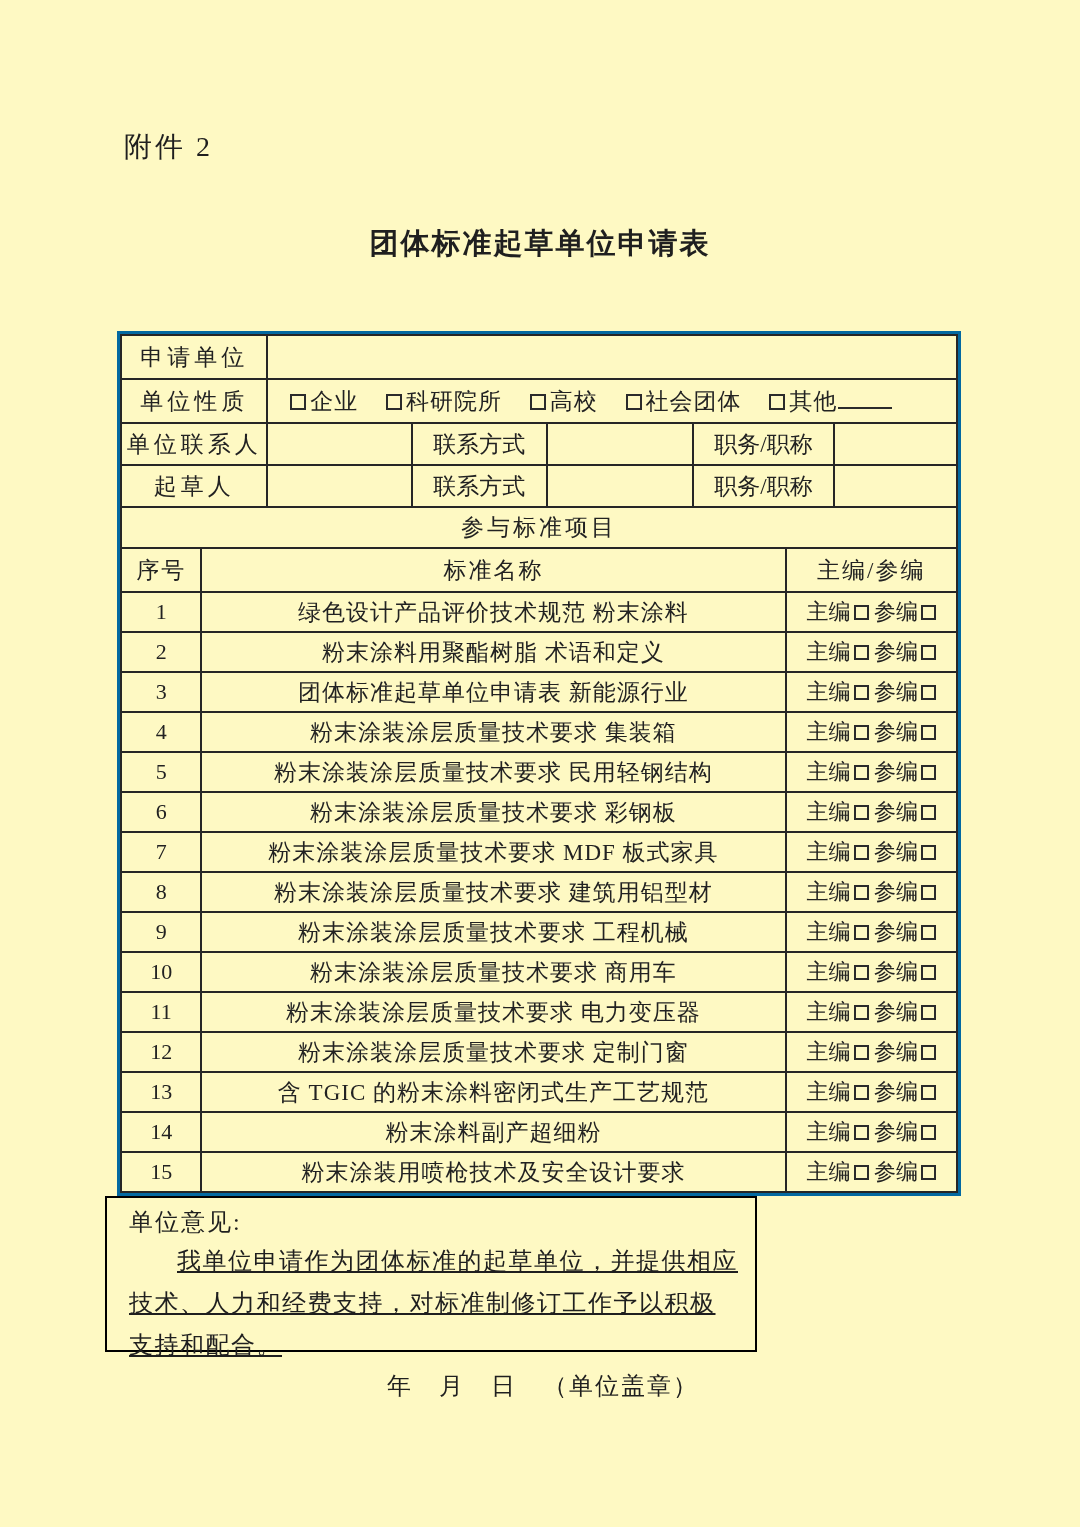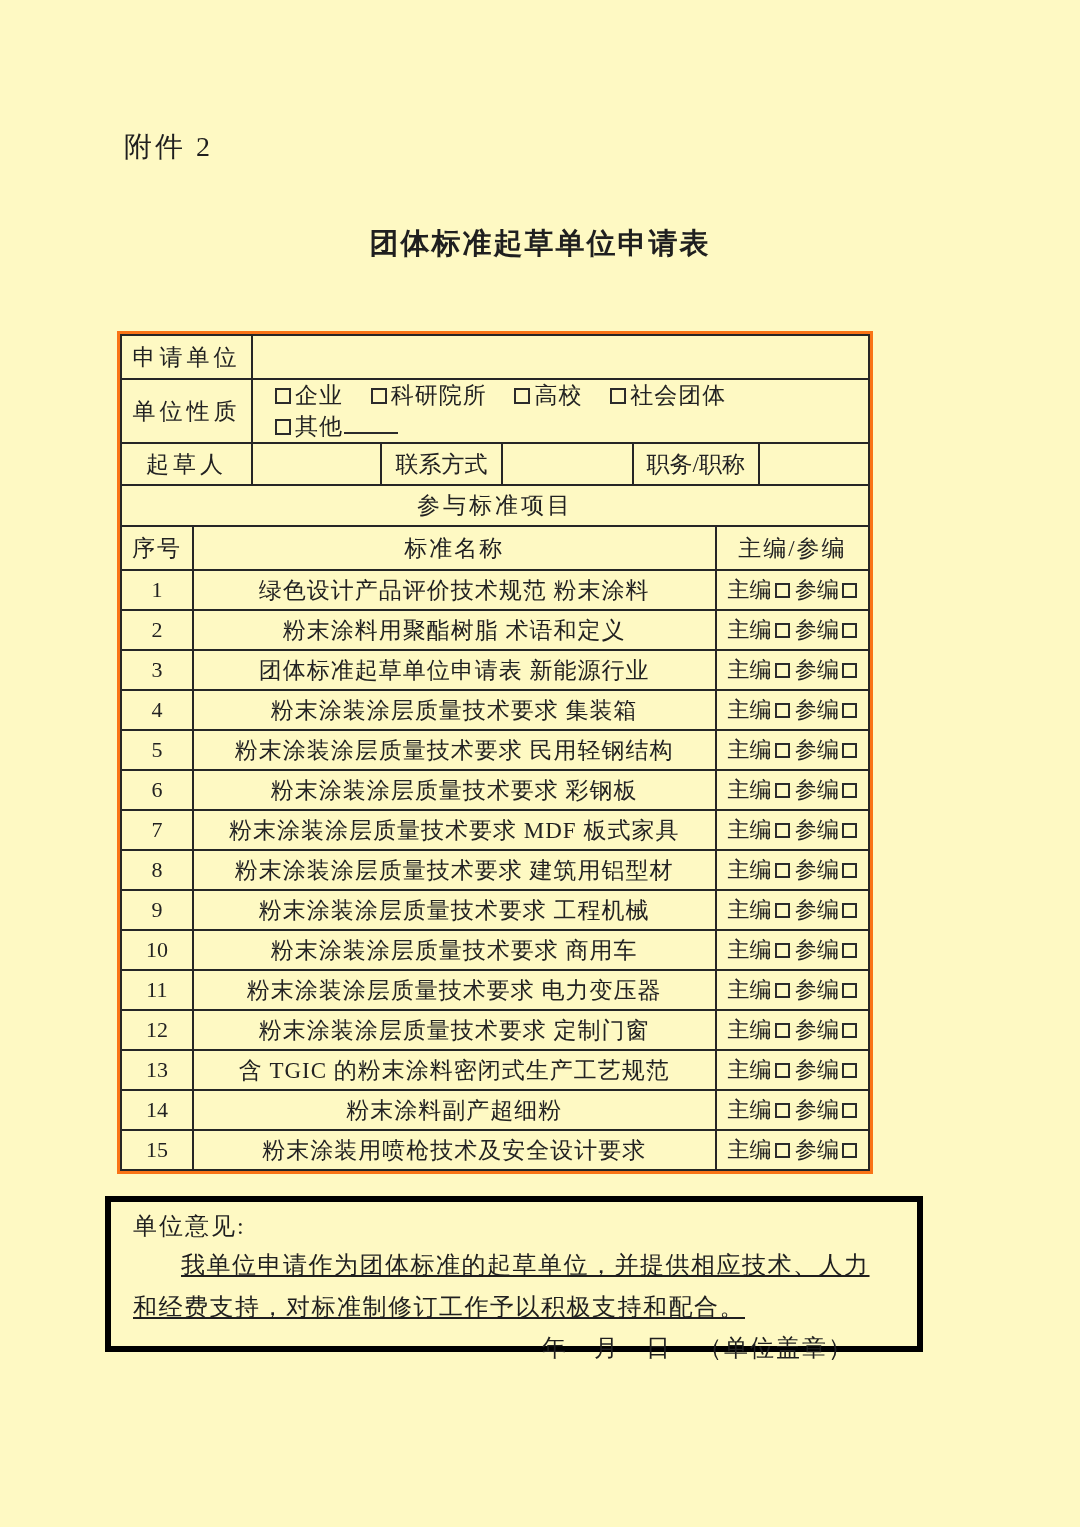--- a/index.html
+++ b/index.html
@@ -14,22 +14,22 @@
   }
   .attachment {
     position:absolute; left:124px; top:128px;
     font-size:28px; letter-spacing:3px;
   }
   .doc-title {
     position:absolute; top:224px; left:0; width:1080px;
     text-align:center; font-size:29px; font-weight:bold; letter-spacing:2px;
   }
   .form-box {
-    position:absolute; left:117px; top:331px; width:756px;
-    border:3px solid #f97316;
+    position:absolute; left:117px; top:331px; width:844px;
+    border:3px solid #0369a1;
   }
   table { width:100%; border-collapse:collapse; table-layout:fixed; }
   td {
     border:2px solid #262626;
     text-align:center; vertical-align:middle;
     font-size:23px; color:#222;
     overflow:hidden;
   }
   .tableA td { height:44px; }
   .tableA tr.contact-row td { height:42px; }
@@ -45,24 +45,24 @@
   .nunderline { display:inline-block; width:54px; border-bottom:2px solid #2b2b2b; height:20px; margin-left:1px; }
   .tableB td.section-cell { height:40px; font-size:23px; letter-spacing:3px; border-top:none; }
   .tableB td.head-cell { height:44px; letter-spacing:2px; }
   .tableB td.c-no { height:40px; font-size:22px; }
   .tableB td.c-name { font-size:23px; letter-spacing:1px; }
   .tableB td.c-role { font-size:22px; }
   .role-opt { white-space:nowrap; }
   .role-opt .cbox { width:15px; height:15px; margin-left:3px; }
   .role-opt + .role-opt { margin-left:0; }
   .opinion-box {
-    position:absolute; left:105px; top:1196px; width:818px; height:156px;
-    border:6px solid #000000;
+    position:absolute; left:105px; top:1196px; width:652px; height:156px;
+    border:2px solid #000000;
     background:transparent;
-    padding:8px 23px 0 22px;
+    padding:8px 16px 0 22px;
   }
   .opinion-label { font-size:24px; letter-spacing:2px; line-height:32px; }
   .opinion-body {
     font-size:24px; line-height:42px; letter-spacing:1.5px;
     text-indent:2em; margin-top:2px;text-decoration:underline;
   }
   .opinion-date {
     font-size:24px; text-align:right; padding-right:40px;
     letter-spacing:2px; line-height:36px; margin-top:2px;
   }
@@ -97,20 +97,28 @@
   <span class="nature-opt"><span class="cbox"></span><span class="nlabel">企业</span></span>
 
   <span class="nature-opt"><span class="cbox"></span><span class="nlabel">科研院所</span></span>
 
   <span class="nature-opt"><span class="cbox"></span><span class="nlabel">高校</span></span>
 
   <span class="nature-opt"><span class="cbox"></span><span class="nlabel">社会团体</span></span>
 
   <span class="nature-opt"><span class="cbox"></span><span class="nlabel">其他</span><span class="nunderline"></span></span>
 </td>
+      </tr>
+      <tr class="contact-row">
+        <td class="label-cell">单位联系人</td>
+        <td></td>
+        <td>联系方式</td>
+        <td></td>
+        <td>职务/职称</td>
+        <td></td>
       </tr>
       <tr class="contact-row">
         <td class="label-cell">起草人</td>
         <td></td>
         <td>联系方式</td>
         <td></td>
         <td>职务/职称</td>
         <td></td>
       </tr>
     </tbody>

